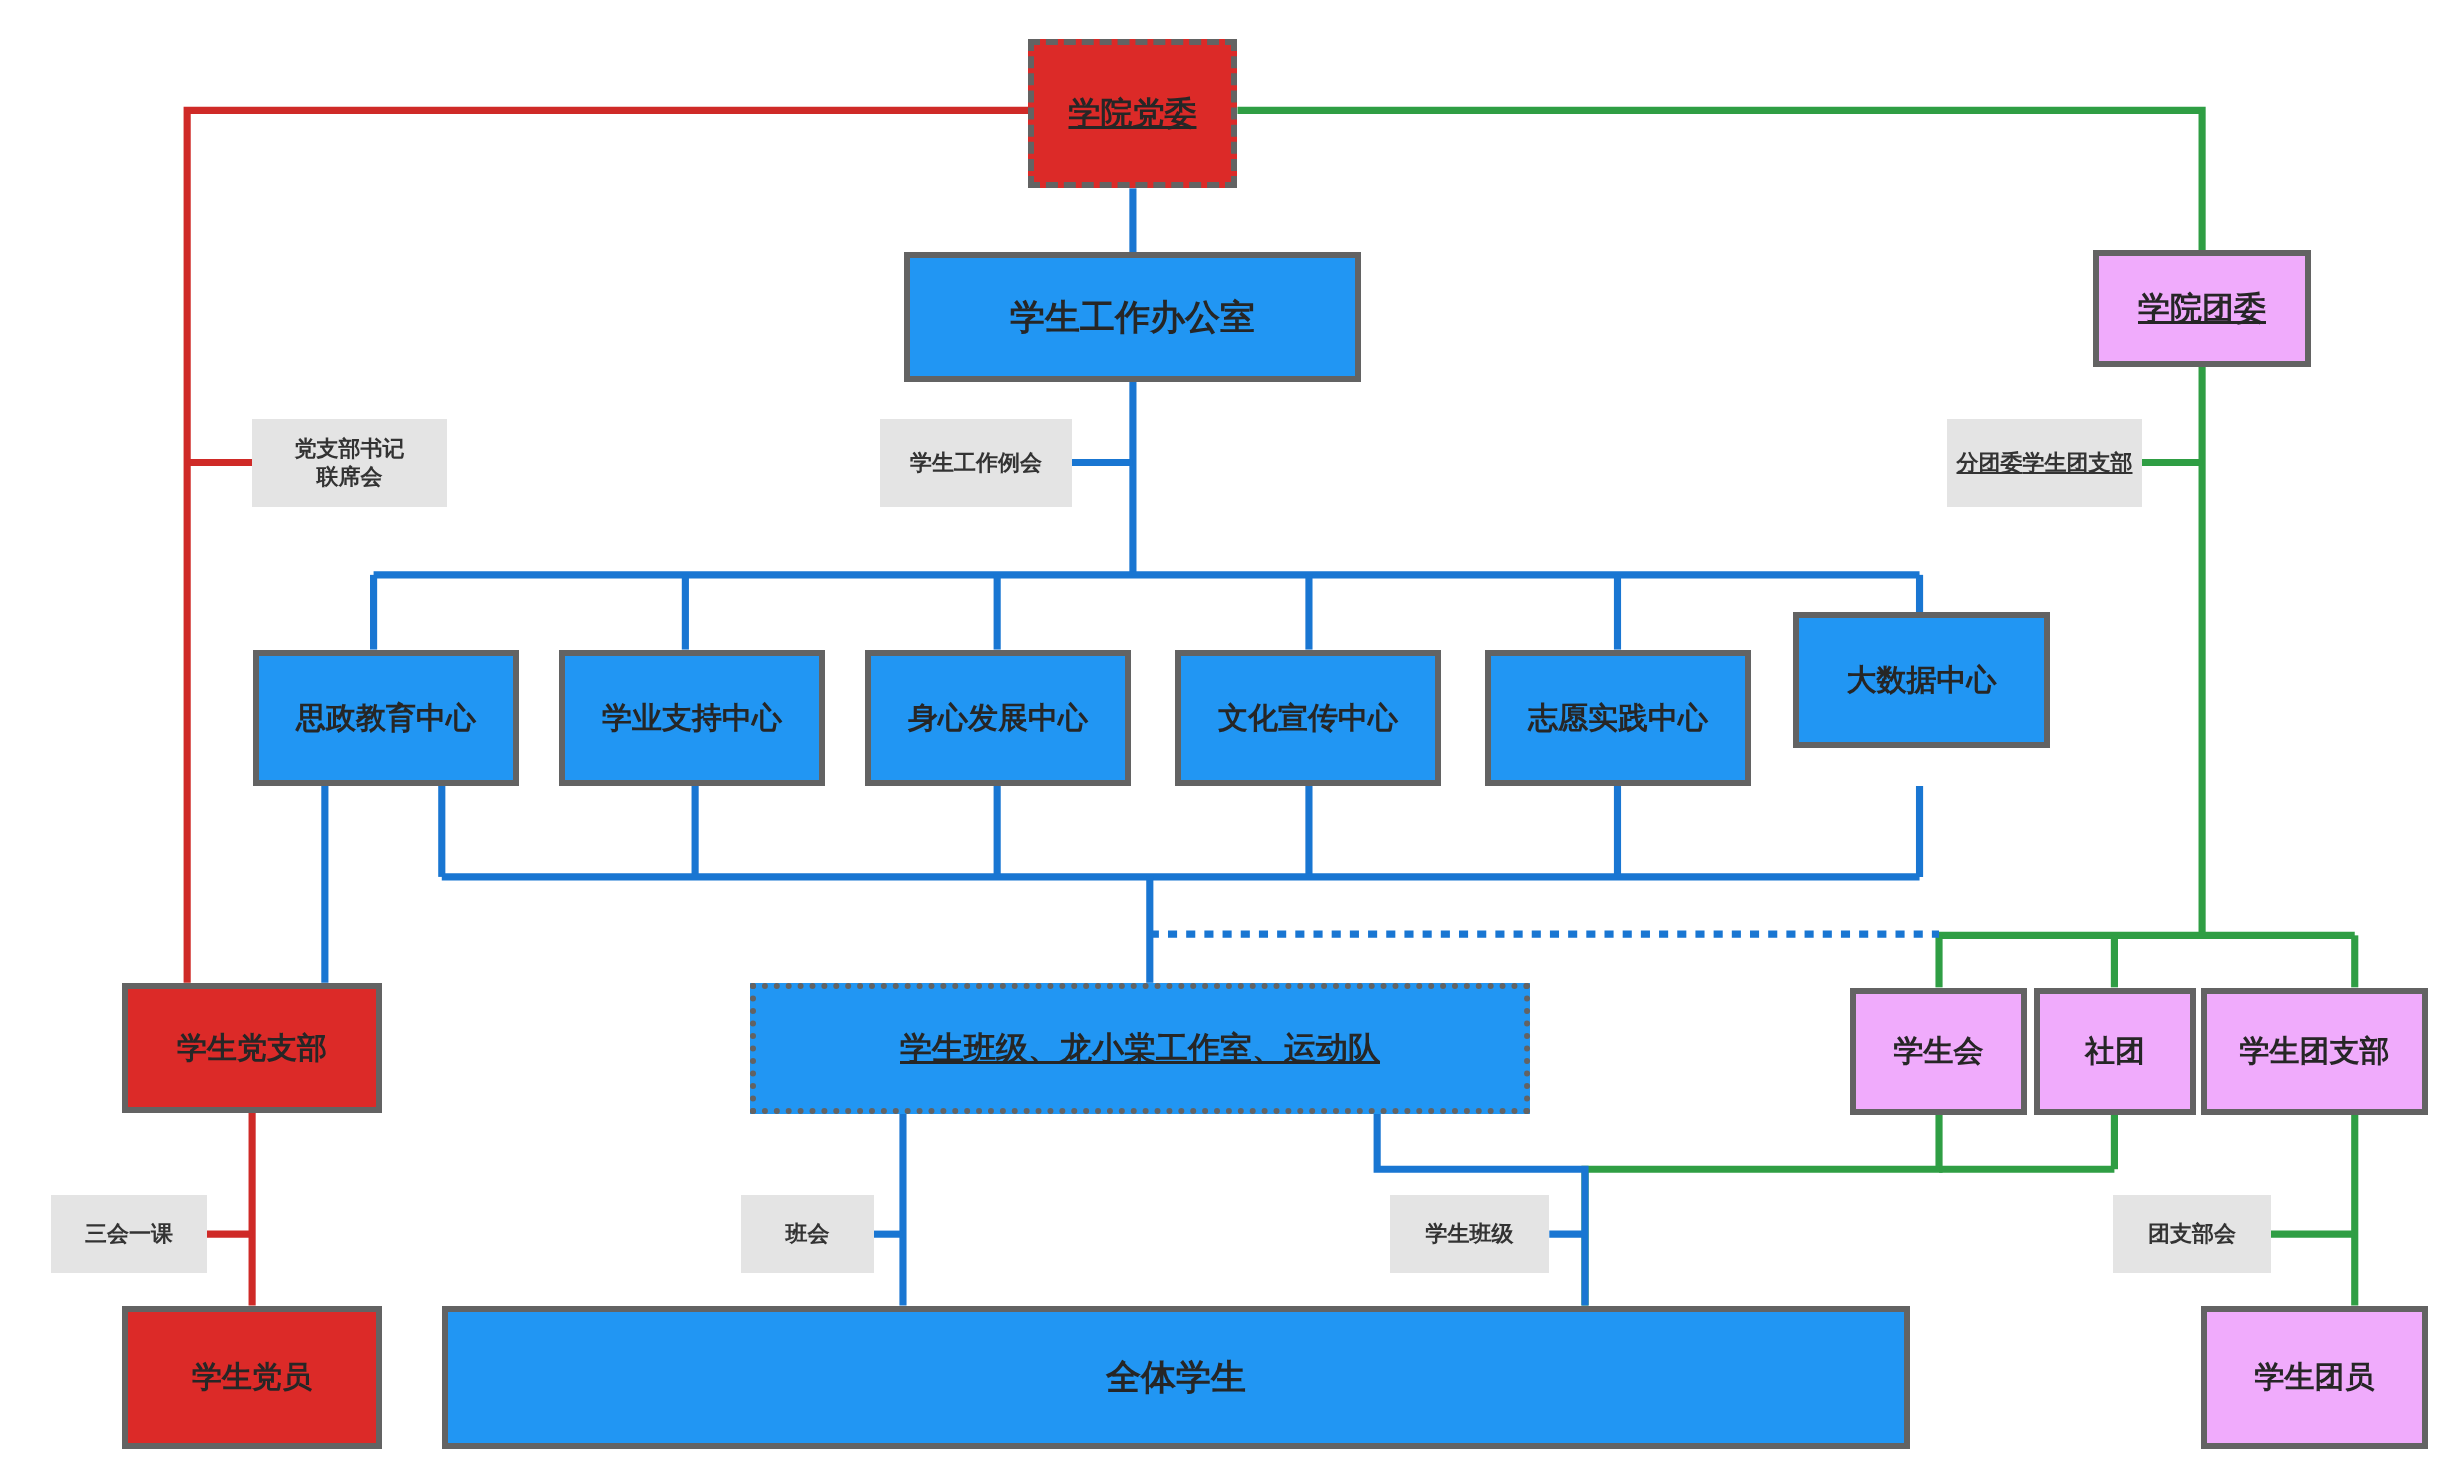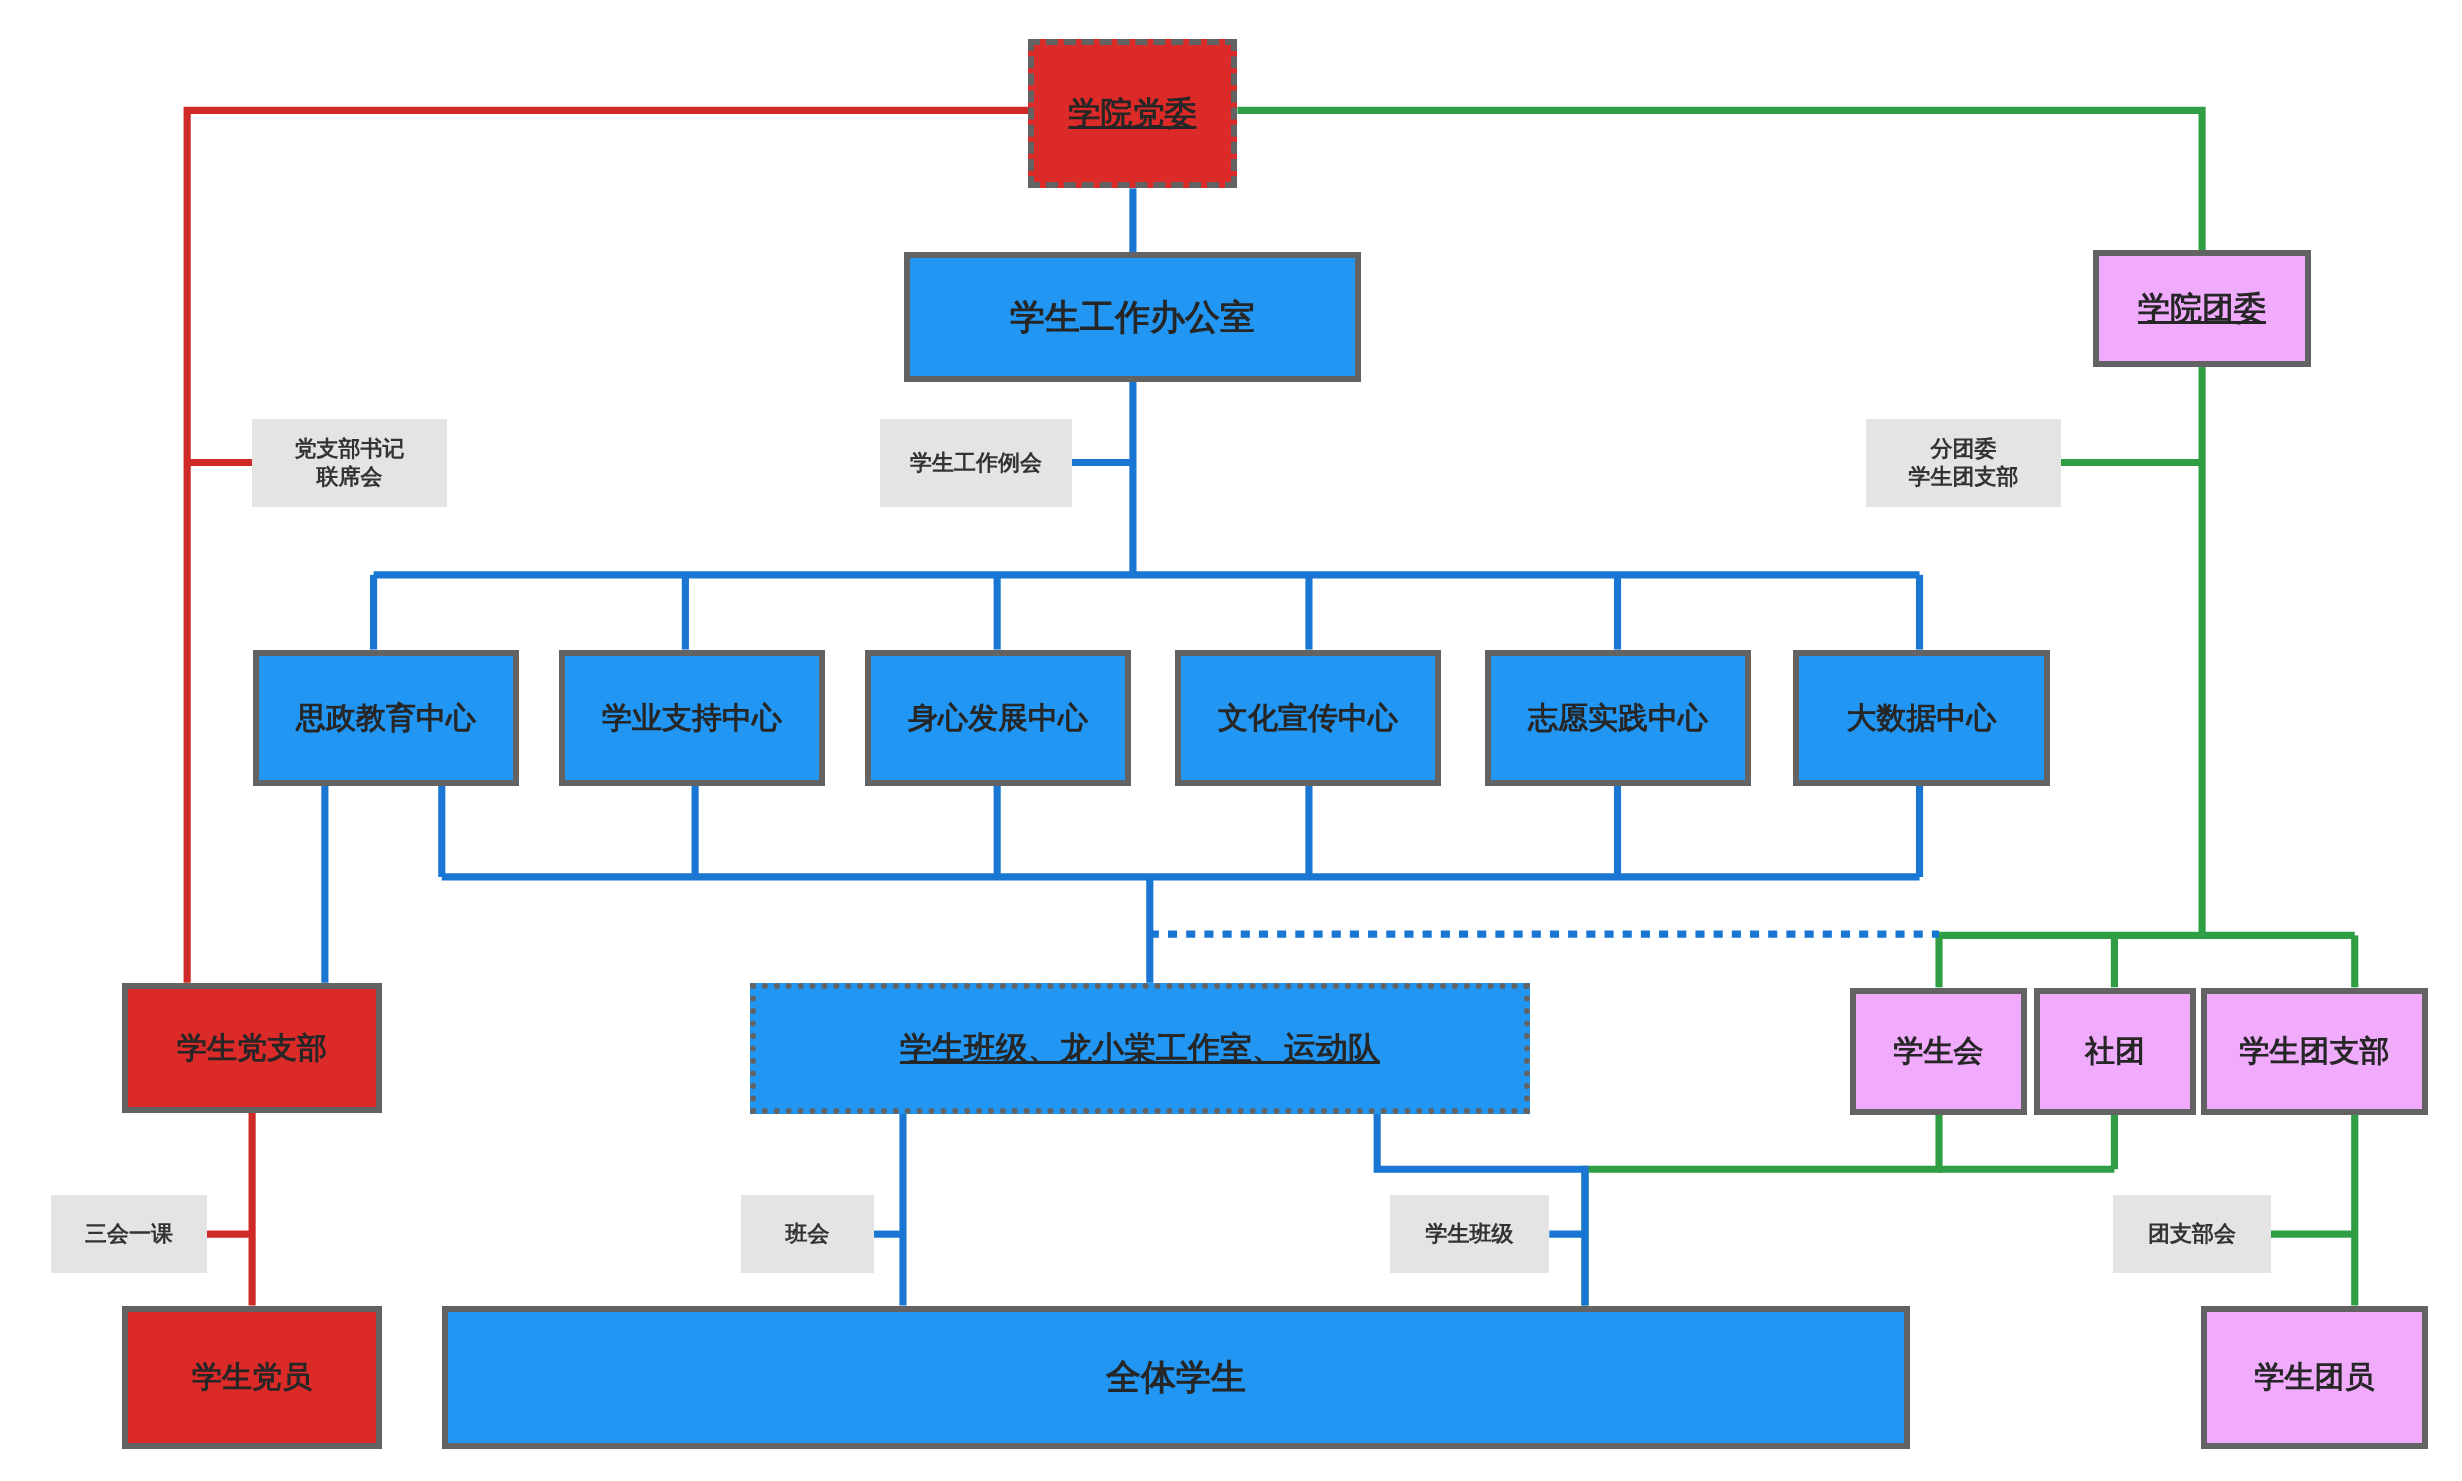--- a/index.html
+++ b/index.html
@@ -147,36 +147,36 @@
 
   <div class="node n-solid fill-green t-lg" style="left:2093px; top:250px; width:218px; height:117px;">学院团委</div>
 
   <div class="chip t-sm" style="left:252px; top:419px; width:195px; height:88px; flex-direction:column;">
     <span>党支部书记</span>
     <span>联席会</span>
   </div>
 
   <div class="chip t-sm" style="left:880px; top:419px; width:192px; height:88px;">学生工作例会</div>
 
-  <div class="chip t-sm" style="left:1866px; top:419px; width:195px; height:88px; flex-direction:column;">
+  <div class="chip t-sm" style="left:1947px; top:419px; width:195px; height:88px; flex-direction:row;text-decoration:underline;">
     <span>分团委</span>
     <span>学生团支部</span>
   </div>
 
   <div class="node n-solid fill-blue t-md" style="left:253px; top:650px; width:266px; height:136px;">思政教育中心</div>
 
   <div class="node n-solid fill-blue t-md" style="left:559px; top:650px; width:266px; height:136px;">学业支持中心</div>
 
   <div class="node n-solid fill-blue t-md" style="left:865px; top:650px; width:266px; height:136px;">身心发展中心</div>
 
   <div class="node n-solid fill-blue t-md" style="left:1485px; top:650px; width:266px; height:136px;">志愿实践中心</div>
 
   <div class="node n-solid fill-blue t-md" style="left:1175px; top:650px; width:266px; height:136px;">文化宣传中心</div>
 
-  <div class="node n-solid fill-blue t-md" style="left:1793px; top:650px; width:257px; height:136px;text-align:center;">大数据中心</div>
+  <div class="node n-solid fill-blue t-md" style="left:1793px; top:612px; width:257px; height:136px;text-align:center;">大数据中心</div>
 
   <div class="node n-solid fill-red t-md" style="left:122px; top:983px; width:260px; height:130px;">学生党支部</div>
 
   <div class="node n-dotted fill-blue t-lg" style="left:750px; top:983px; width:780px; height:131px;">学生班级、龙小棠工作室、运动队</div>
 
   <div class="node n-solid fill-green t-md" style="left:1850px; top:988px; width:177px; height:127px;">学生会</div>
 
   <div class="node n-solid fill-green t-md" style="left:2034px; top:988px; width:162px; height:127px;">社团</div>
 
   <div class="node n-solid fill-green t-md" style="left:2201px; top:988px; width:227px; height:127px;">学生团支部</div>

